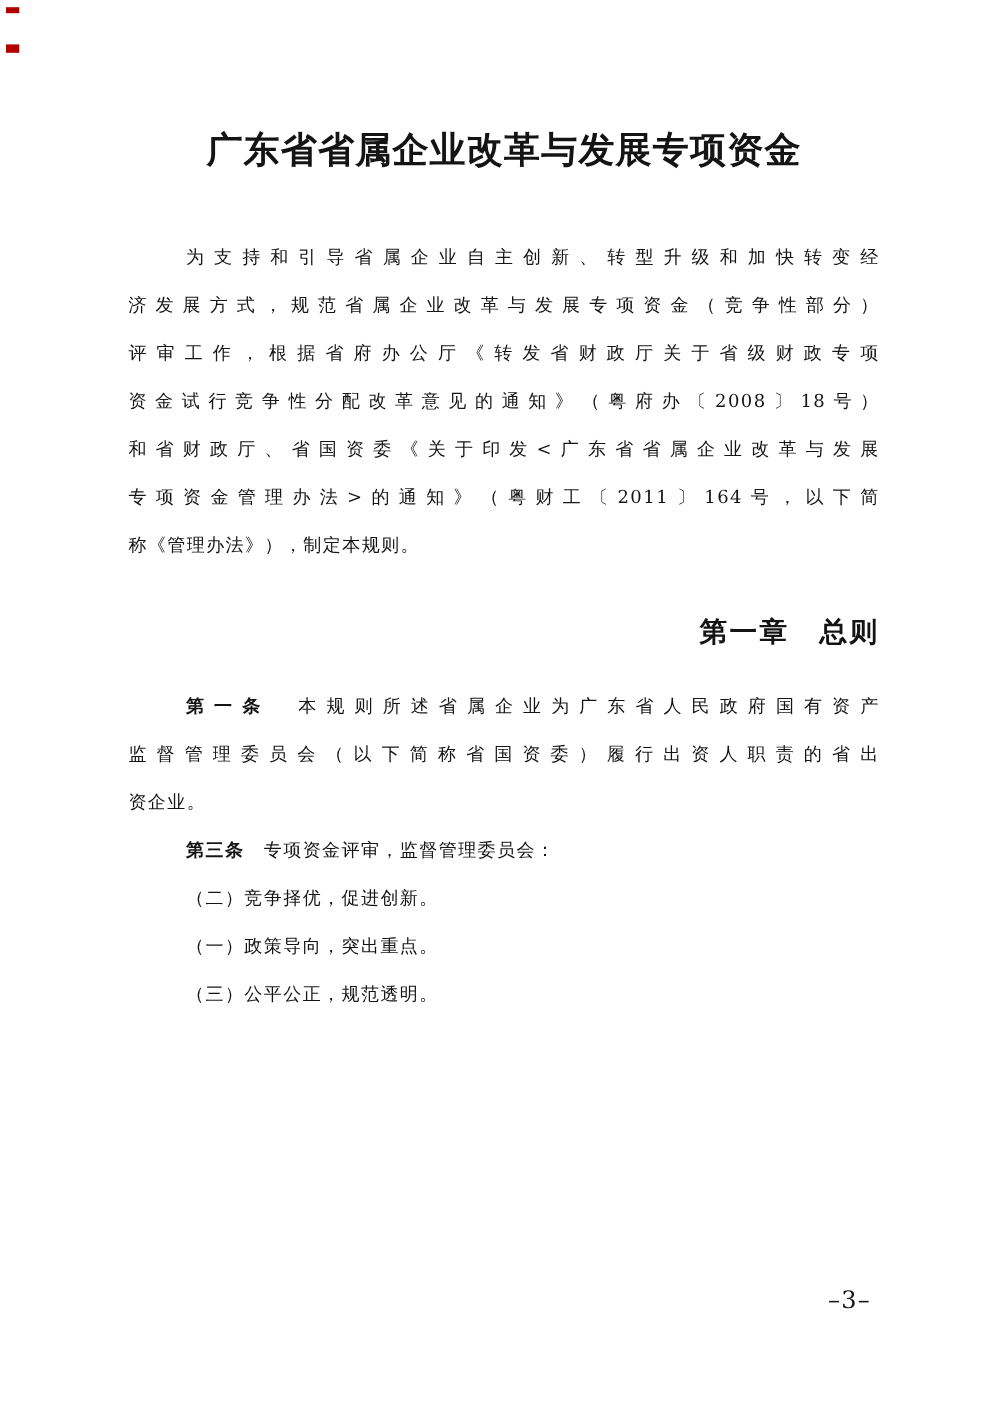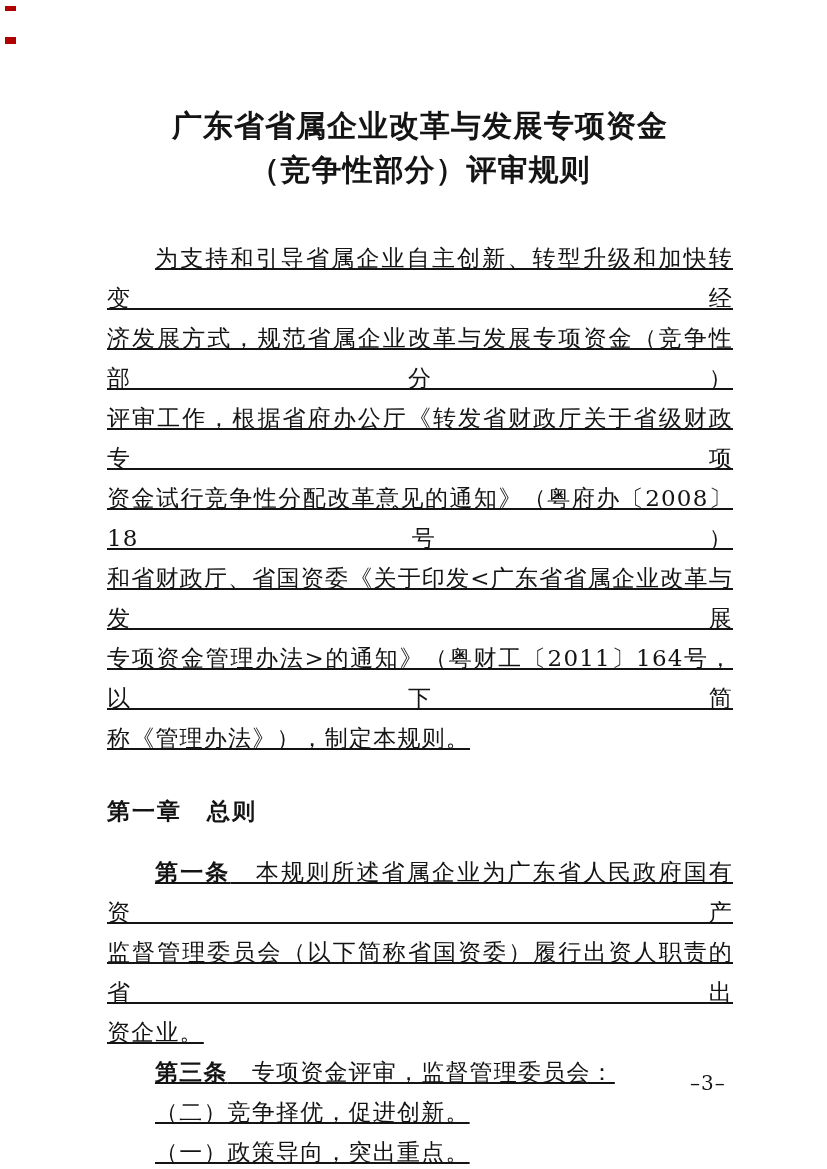--- a/index.html
+++ b/index.html
@@ -20,37 +20,36 @@
   .doc-title {
     margin-top:104px;
     font-size:30px; line-height:44px;
     font-weight:bold; letter-spacing:1px;
     text-align:center;
   }
 
   .preamble { margin-top:46px; }
 
   .line {
-    font-size:23px; line-height:40px;
+    font-size:15px; line-height:40px;
     letter-spacing:1.2px;
     text-align:left;
-    text-decoration:underline;
   }
   .just {
     text-align:justify;
     text-align-last:justify;
     text-justify:inter-character;
   }
   .ind { text-indent:48px; }
 
   .chapter-heading {
     margin-top:33px;
     font-size:23px; line-height:40px;
     font-weight:bold; letter-spacing:2px;
-    text-align:left;
+    text-align:right;
   }
 
   .articles { margin-top:21px; }
   .art-num { font-weight:bold; }
 
   .pagenum {
     position:absolute; left:690px; top:1071px;
     font-size:20px; letter-spacing:1px;
     color:#141414;
   }
@@ -60,21 +59,20 @@
 
 <div class="page">
 
   <div class="corner-mark m1"></div>
   <div class="corner-mark m2"></div>
 
   <div class="textblock">
 
     <div class="doc-title">
       <div>广东省省属企业改革与发展专项资金</div>
-      <div>（竞争性部分）评审规则</div>
     </div>
 
     <div class="preamble">
       <div class="line just ind">为支持和引导省属企业自主创新、转型升级和加快转变经</div>
       <div class="line just">济发展方式，规范省属企业改革与发展专项资金（竞争性部分）</div>
       <div class="line just">评审工作，根据省府办公厅《转发省财政厅关于省级财政专项</div>
       <div class="line just">资金试行竞争性分配改革意见的通知》（粤府办〔2008〕18号）</div>
       <div class="line just">和省财政厅、省国资委《关于印发&lt;广东省省属企业改革与发展</div>
       <div class="line just">专项资金管理办法&gt;的通知》（粤财工〔2011〕164号，以下简</div>
       <div class="line">称《管理办法》），制定本规则。</div>

